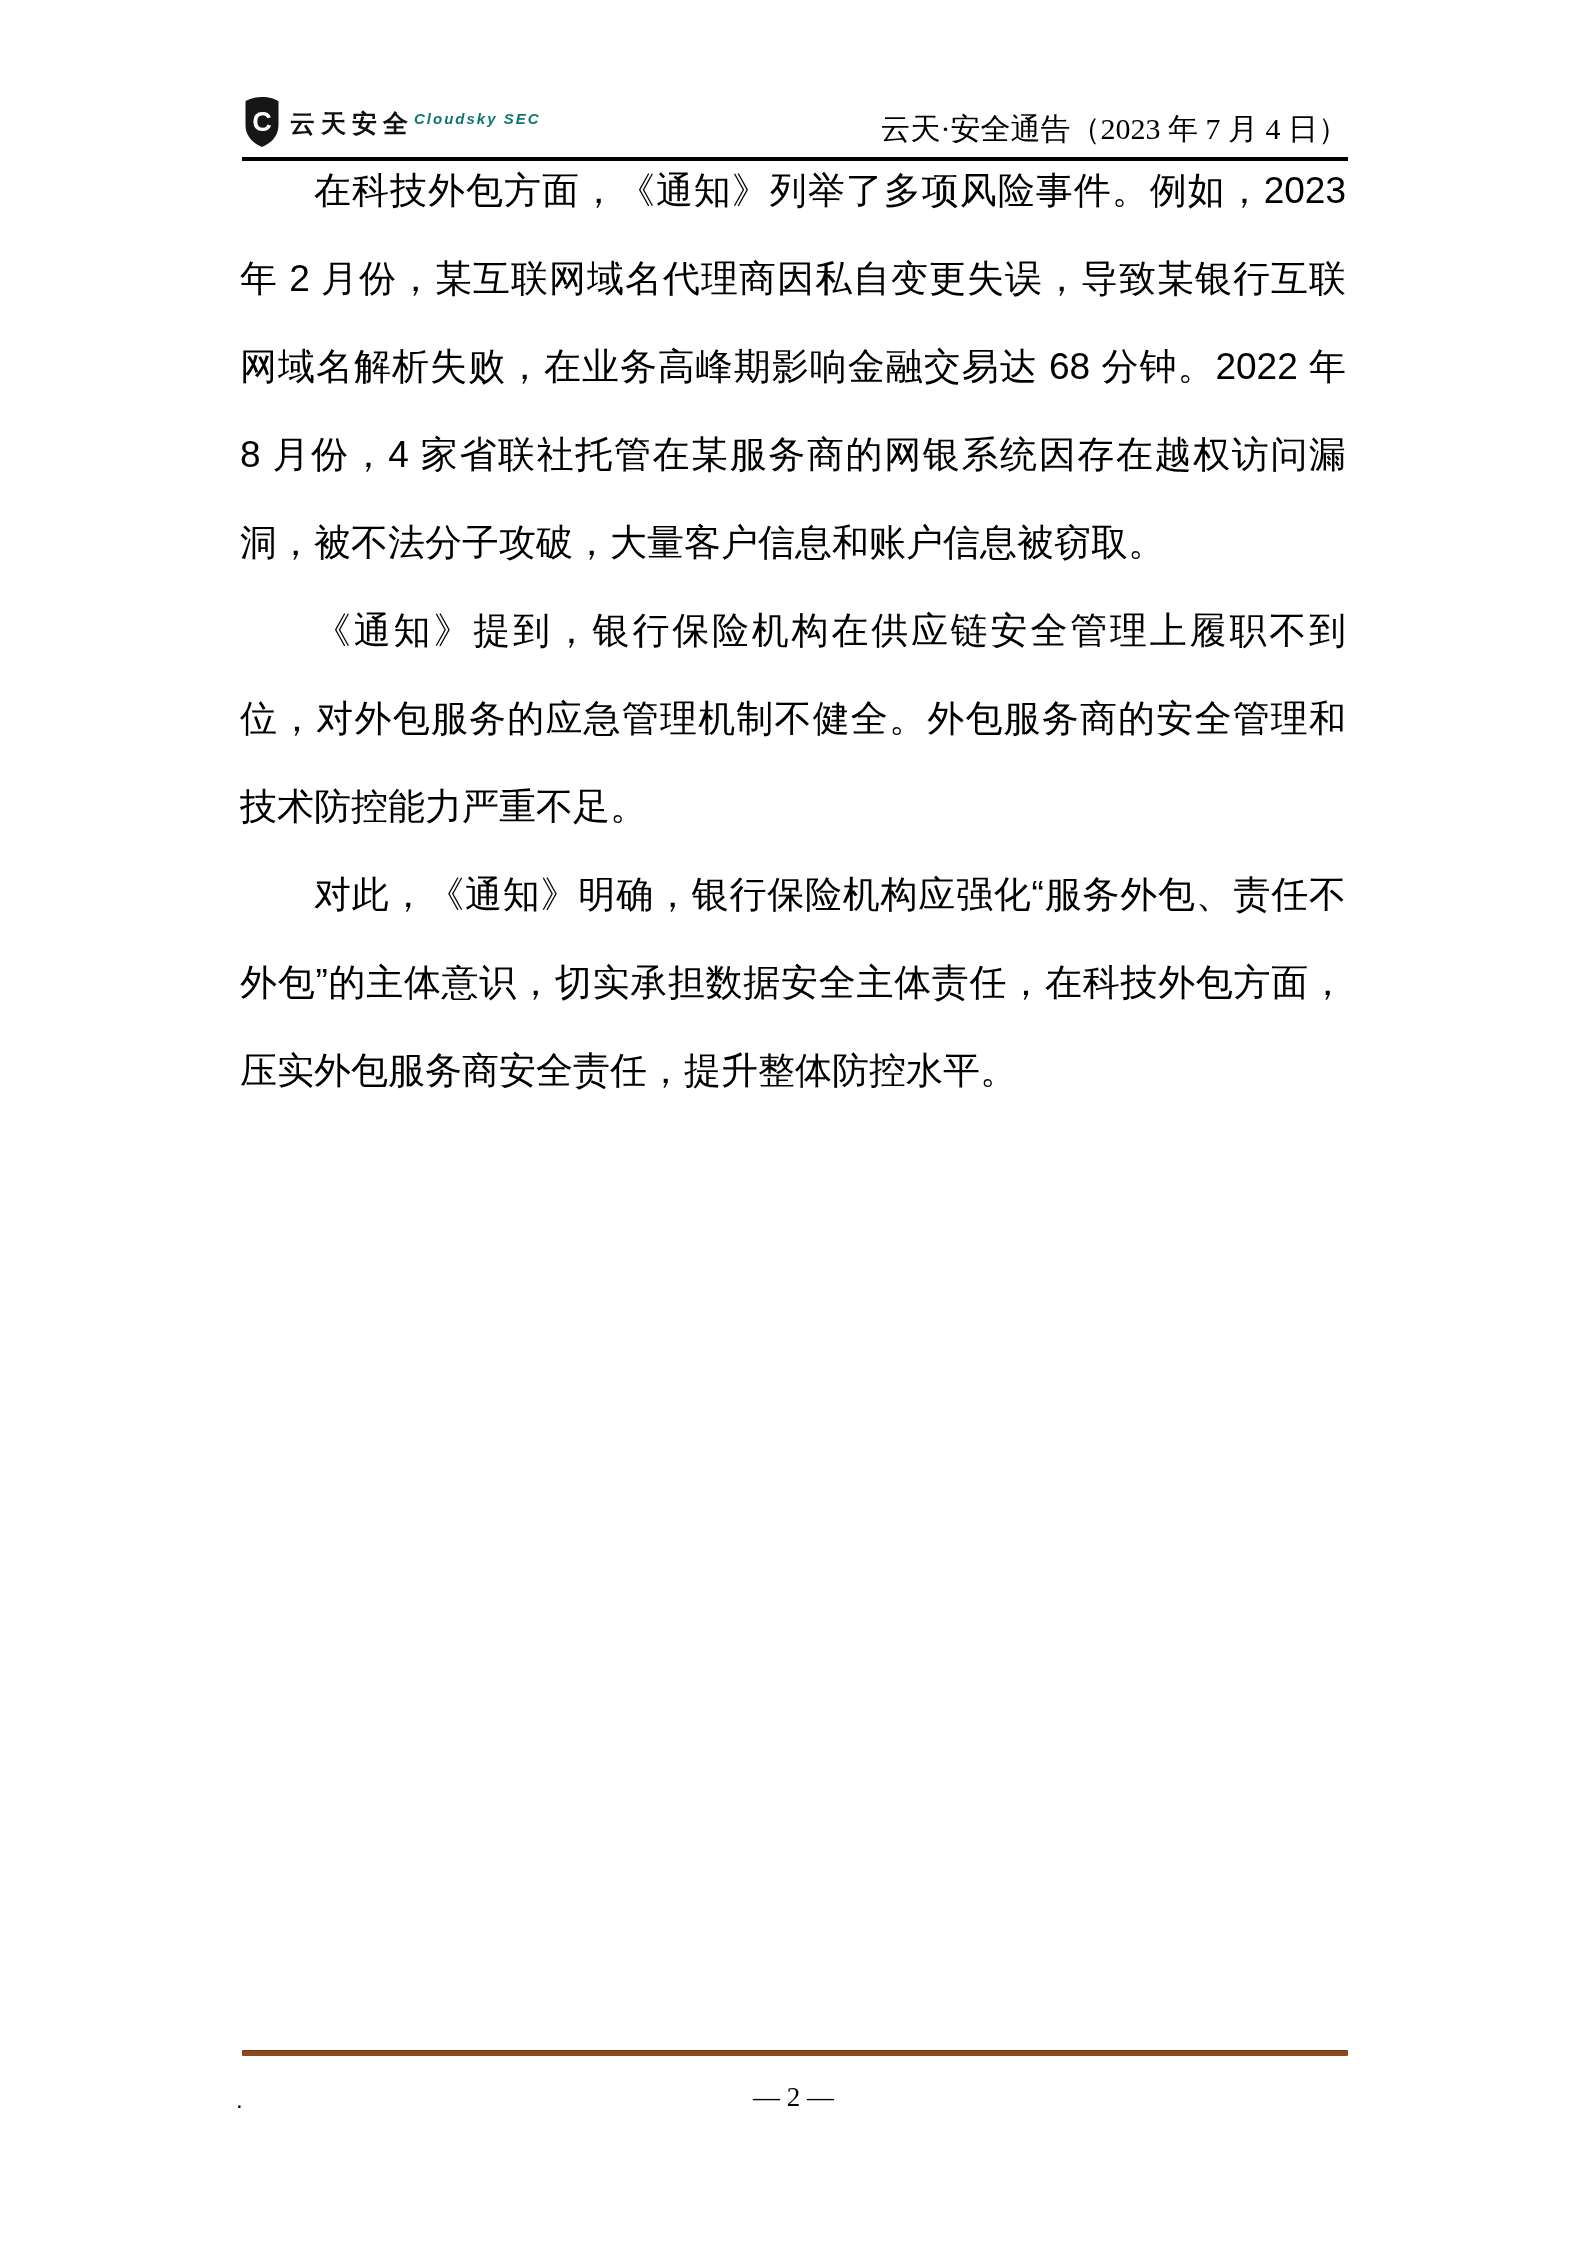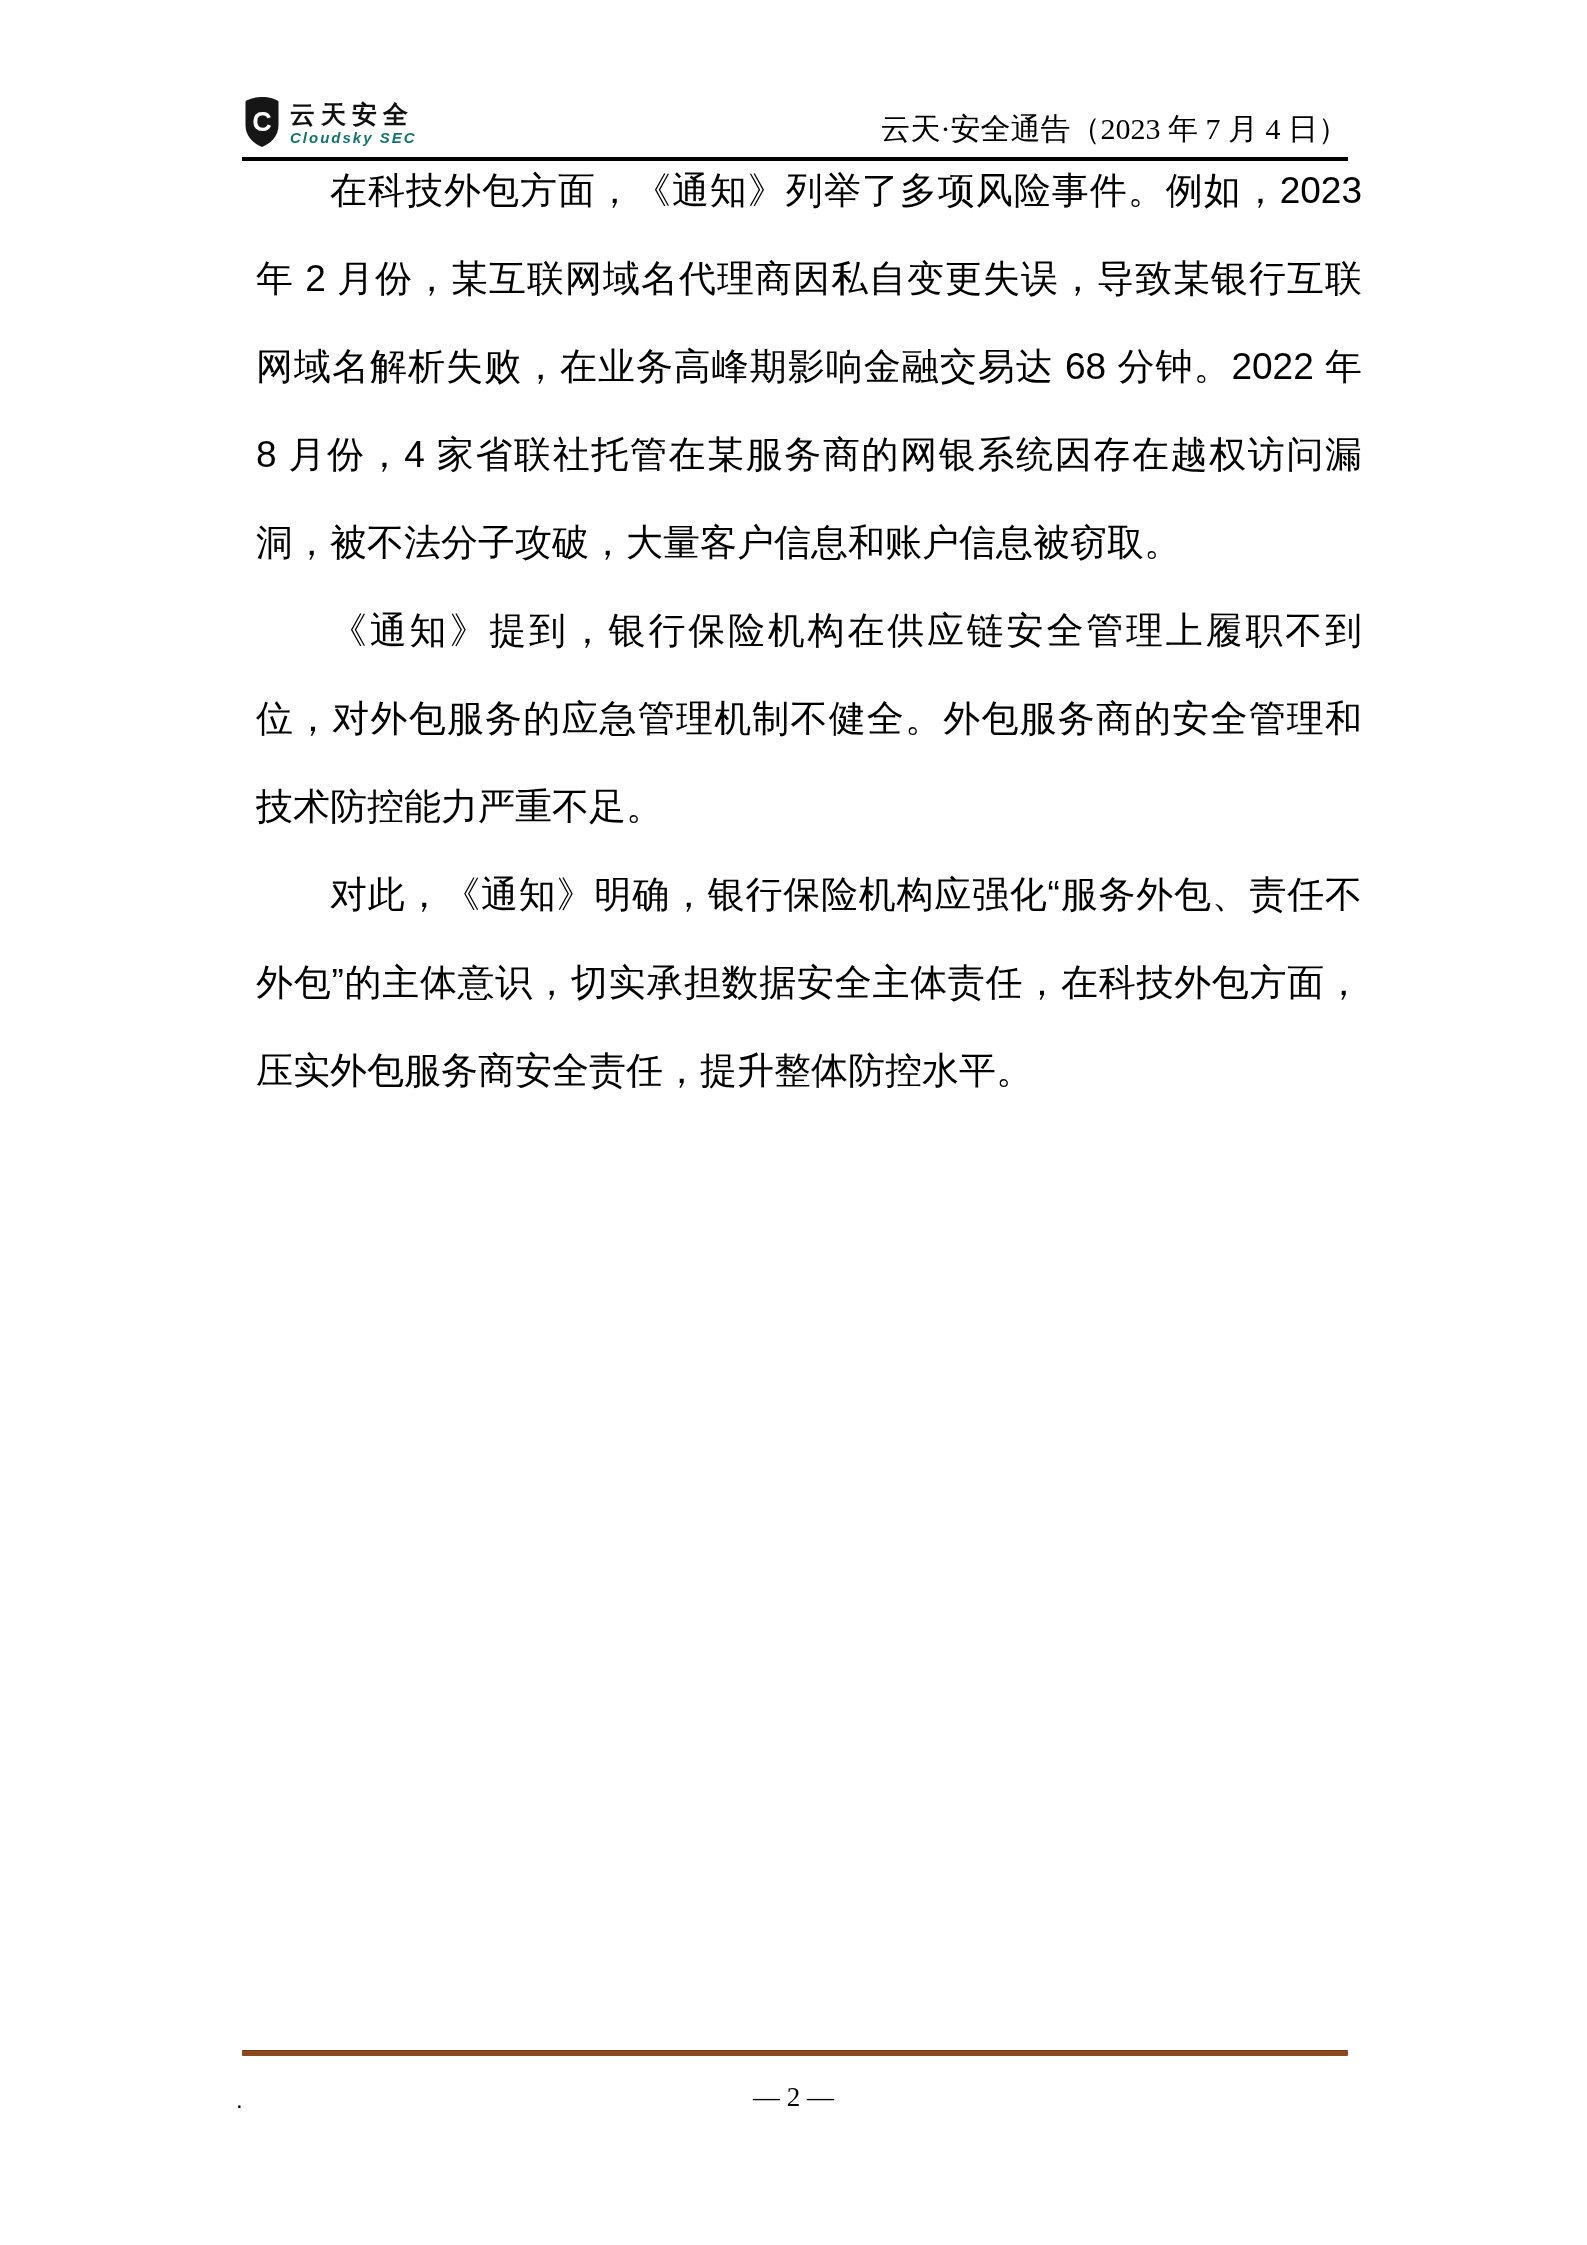--- a/index.html
+++ b/index.html
@@ -14,42 +14,42 @@
 
   
   .header-area {
     position:absolute; left:242px; top:88px; width:1106px; height:64px;
     display:flex; justify-content:space-between; align-items:flex-end;
   }
   .logo {
     display:flex; align-items:center; gap:8px;
   }
   .logo-shield { flex:0 0 auto; }
-  .logo-text { display:flex; flex-direction:column; justify-content:center; }
+  .logo-text { display:flex; flex-direction:row; justify-content:center; }
   .logo-cn {
     font-size:25px; font-weight:bold; letter-spacing:6px;
     color:#111; line-height:1.1; white-space:nowrap;
   }
   .logo-en {
     font-size:15px; font-weight:bold; font-style:italic;
     letter-spacing:2px; color:#0f766e; line-height:1.2; white-space:nowrap;
   }
   .doc-title {
     font-family:"Liberation Serif", serif;
     font-size:30px; font-weight:normal; color:#000;
     white-space:nowrap; padding-bottom:2px;
   }
   .rule-black {
     position:absolute; left:242px; top:157px; width:1106px; height:4px;
     background:#000;
   }
 
   
   .content {
-    position:absolute; left:256px; top:147px; width:1106px;
+    position:absolute; left:240px; top:147px; width:1106px;
     font-size:37px; line-height:88px;
     text-align:justify; text-justify:inter-ideograph;
     color:#000;
   }
   .content p { margin:0; text-indent:2em; }
 
   
   .rule-brown {
     position:absolute; left:242px; top:2050px; width:1106px; height:6px;
     background:#8c4a1c; border-top:1px solid #6e3a13; border-radius:1px;

